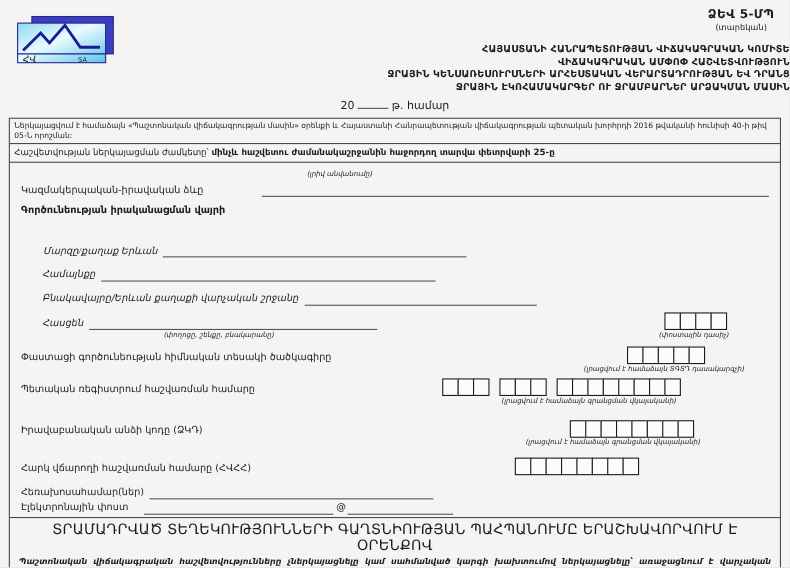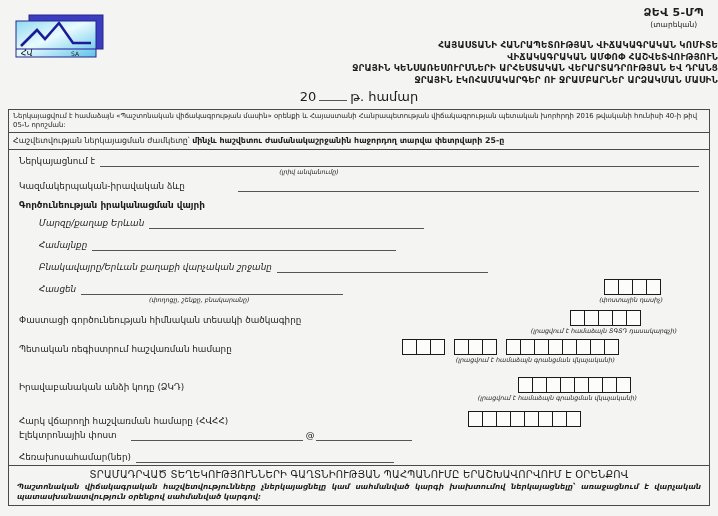--- a/index.html
+++ b/index.html
@@ -4,21 +4,21 @@
 <style>
   html,body{margin:0;padding:0;background:#dcdcdc;}
   .page{position:relative;width:718px;height:516px;background:#f4f4f2;overflow:hidden;
         font-family:"DejaVu Sans",sans-serif;color:#1c1c1c;box-sizing:border-box;}
   
   .logo{position:absolute;left:13px;top:14px;width:96px;height:46px;}
   .formcode{position:absolute;right:14px;top:7px;text-align:center;line-height:12px;}
   .formcode .code{font-weight:bold;font-size:11px;letter-spacing:.3px;}
   .formcode .per{font-size:7.5px;color:#222;}
   .titles{padding-top:40px;text-align:right;font-weight:bold;font-size:8.7px;line-height:11.5px;letter-spacing:.2px;}
-  .yearline{text-align:center;font-size:13px;margin:3px 0 5px;}
+  .yearline{text-align:center;font-size:10px;margin:3px 0 5px;}
   .yearline .yline{display:inline-block;width:28px;border-bottom:1px solid #555;height:9px;margin:0 3px;}
   
   .outer{margin:0 8px;border:1px solid #4a4a4a;background:#f4f4f2;}
   .notice{border-bottom:1px solid #4a4a4a;padding:2px 4px 3px;font-size:6.9px;line-height:8.6px;color:#222;}
   .deadline{border-bottom:1px solid #4a4a4a;padding:3px 4px 4px;font-size:7.9px;}
   .deadline b{font-weight:bold;}
   .bodyarea{padding:6px 10px 2px 10px;}
   .row{display:flex;align-items:flex-end;font-size:8.8px;line-height:11px;}
   .lbl{white-space:nowrap;}
   .i{font-style:italic;}
@@ -29,21 +29,21 @@
   .cap{font-size:6.3px;font-style:italic;color:#222;white-space:nowrap;}
   .caprow{display:flex;margin-top:1px;}
   .center-cap{width:360px;margin-left:110px;text-align:center;}
   
   .grp{display:flex;}
   .cell{width:15px;height:16px;border:1px solid #1a1a1a;background:#fcfcfb;margin-left:-1px;box-sizing:border-box;}
   .grp .cell:first-child{margin-left:0;}
   .ggap{width:9px;}
   
   .confbox{border-top:1px solid #4a4a4a;}
-  .conftitle{text-align:center;font-size:10px;padding:3px 4px 1px;letter-spacing:.2px;}
+  .conftitle{text-align:center;font-size:13px;padding:3px 4px 1px;letter-spacing:.2px;}
   .liability{font-size:7.3px;font-weight:bold;font-style:italic;text-align:justify;padding:1px 8px 4px;line-height:9.5px;}
 </style>
 </head>
 <body>
 
 <div class="page">
 
   <div class="logo">
     <svg width="96" height="46" viewBox="0 0 96 46">
       <defs>
@@ -81,36 +81,32 @@
 
     <div class="notice">Ներկայացվում է համաձայն «Պաշտոնական վիճակագրության մասին» օրենքի և Հայաստանի Հանրապետության վիճակագրության պետական խորհրդի 2016 թվականի հունիսի 40-ի թիվ 05-Ն որոշման:</div>
 
     <div class="deadline">
       <span>Հաշվետվության ներկայացման ժամկետը՝</span>
       <b>մինչև հաշվետու ժամանակաշրջանին հաջորդող տարվա փետրվարի 25-ը</b>
     </div>
 
     <div class="bodyarea">
 
-      <div class="row">
-        <span class="lbl">Ներկայացնում է</span>
-        <span class="fill"></span>
-      </div>
       <div class="caprow">
         <span class="cap center-cap">(լրիվ անվանումը)</span>
       </div>
 
       <div class="row" style="margin-top:6px;gap:48px;">
         <span class="lbl">Կազմակերպական-իրավական ձևը</span>
         <span class="fill"></span>
       </div>
 
       <div class="heading">Գործունեության իրականացման վայրի</div>
 
-      <div class="row indent" style="margin-top:8px;">
+      <div class="row indent" style="margin-top:26px;font-family:Liberation Serif, serif;">
         <span class="lbl i">Մարզը/քաղաք Երևան</span>
         <span class="fill" style="max-width:430px;"></span>
         <span class="spacer"></span>
       </div>
 
       <div class="row indent" style="margin-top:11px;">
         <span class="lbl i">Համայնքը</span>
         <span class="fill" style="max-width:440px;"></span>
         <span class="spacer"></span>
       </div>
@@ -220,36 +216,36 @@
             <span class="cell"></span>
             <span class="cell"></span>
             <span class="cell"></span>
             <span class="cell"></span>
             <span class="cell"></span>
             <span class="cell"></span>
             <span class="cell"></span>
             <span class="cell"></span>
           </span>
         <span style="width:118px;"></span>
+      </div>
+
+      <div class="row" style="margin-top:11px;">
+        <span class="lbl">Հեռախոսահամար(ներ)</span>
+        <span class="fill" style="max-width:258px;"></span>
+        <span class="spacer"></span>
       </div>
 
       <div class="row" style="margin-top:3px;">
         <span class="lbl">Էլեկտրոնային փոստ</span>
         <span class="fill" style="max-width:172px;margin-left:14px;"></span>
         <span class="lbl" style="margin-left:3px;">@</span>
         <span class="fill" style="max-width:96px;margin-left:2px;"></span>
         <span class="spacer"></span>
       </div>
 
-      <div class="row" style="margin-top:11px;">
-        <span class="lbl">Հեռախոսահամար(ներ)</span>
-        <span class="fill" style="max-width:258px;"></span>
-        <span class="spacer"></span>
-      </div>
-
     </div>
 
     <div class="confbox">
       <div class="conftitle">ՏՐԱՄԱԴՐՎԱԾ ՏԵՂԵԿՈՒԹՅՈՒՆՆԵՐԻ ԳԱՂՏՆԻՈՒԹՅԱՆ ՊԱՀՊԱՆՈՒՄԸ ԵՐԱՇԽԱՎՈՐՎՈՒՄ Է ՕՐԵՆՔՈՎ</div>
       <div class="liability">Պաշտոնական վիճակագրական հաշվետվությունները չներկայացնելը կամ սահմանված կարգի խախտումով ներկայացնելը՝ առաջացնում է վարչական պատասխանատվություն օրենքով սահմանված կարգով:</div>
     </div>
 
   </div>
 </div>
 

